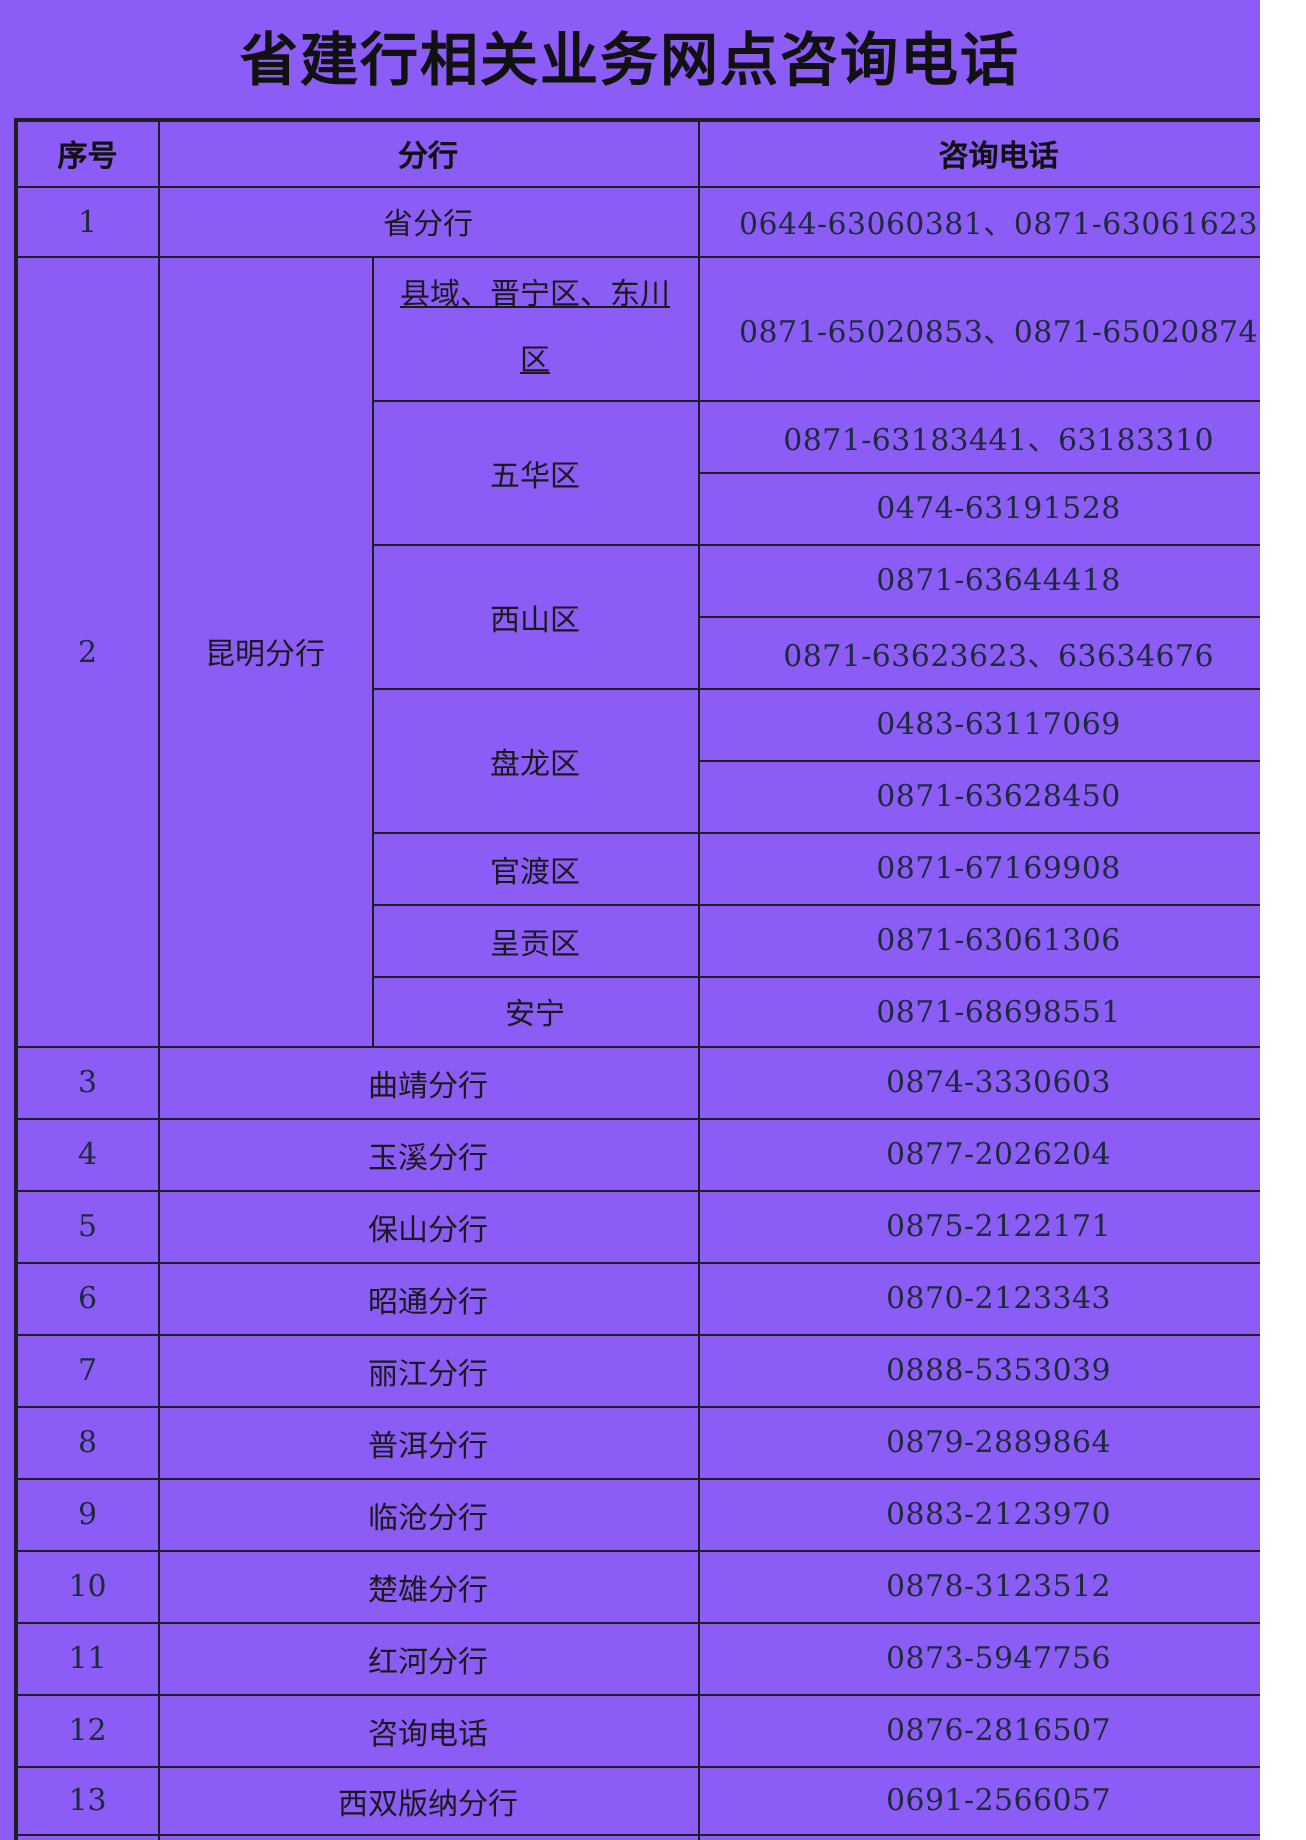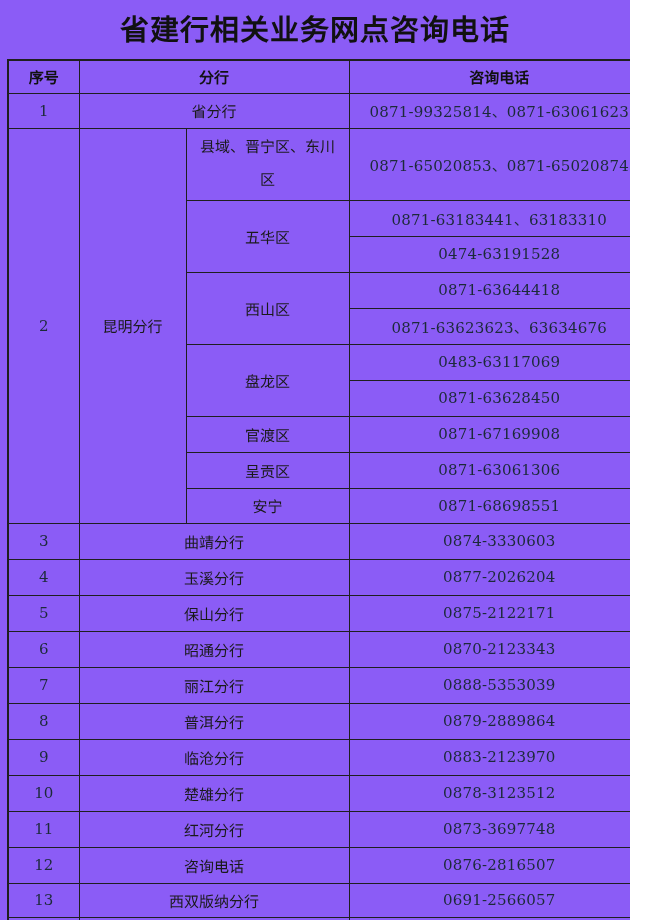--- a/index.html
+++ b/index.html
@@ -41,21 +41,21 @@
     font-size: 15px;
     color: #111111;
     margin-top: 33px;
   }
   td.phone {
     font-size: 16px;
     color: #1c2a39;
     letter-spacing: 0.2px;
   }
   td.no { font-size: 16px; color: #1c2a39; }
-  td.district.wrap { line-height: 2.2; padding: 0 10px; }
+  td.district.wrap { line-height: 2.2; padding: 0 10px; text-decoration: underline; }
   
   tr.rh-header  { height: 33px; }
   tr.rh-r1      { height: 35px; }
   tr.rh-county  { height: 72px; }
   tr.rh-sub     { height: 36px; }
   tr.rh-anning  { height: 35px; }
   tr.rh-simple  { height: 36px; }
   tr.rh-last    { height: 34px; padding-left: 33px; }
   tr.rh-sliver  { height: 22px; }
 </style>
@@ -76,21 +76,21 @@
     <tbody>
         <tr class="rh-header">
       <th>序号</th>
       <th colspan="2">分行</th>
       <th>咨询电话</th>
     </tr>
 
     <tr class="rh-r1">
       <td class="no">1</td>
       <td colspan="2">省分行</td>
-      <td class="phone">0871-99325814、0871-63061623</td>
+      <td class="phone">0644-63060381、0871-63061623</td>
     </tr>
 
     <tr class="rh-county">
       <td class="no" rowspan="10">2</td>
       <td rowspan="10">昆明分行</td>
       <td class="district wrap">县域、晋宁区、东川区</td>
       <td class="phone">0871-65020853、0871-65020874</td>
     </tr>
     <tr class="rh-sub">
       <td class="district" rowspan="2">五华区</td>
@@ -162,21 +162,21 @@
       <td class="phone">0883-2123970</td>
     </tr>
     <tr class="rh-simple">
       <td class="no">10</td>
       <td colspan="2">楚雄分行</td>
       <td class="phone">0878-3123512</td>
     </tr>
     <tr class="rh-simple">
       <td class="no">11</td>
       <td colspan="2">红河分行</td>
-      <td class="phone">0873-3697748</td>
+      <td class="phone">0873-5947756</td>
     </tr>
     <tr class="rh-simple">
       <td class="no">12</td>
       <td colspan="2">咨询电话</td>
       <td class="phone">0876-2816507</td>
     </tr>
     <tr class="rh-last">
       <td class="no">13</td>
       <td colspan="2">西双版纳分行</td>
       <td class="phone">0691-2566057</td>

